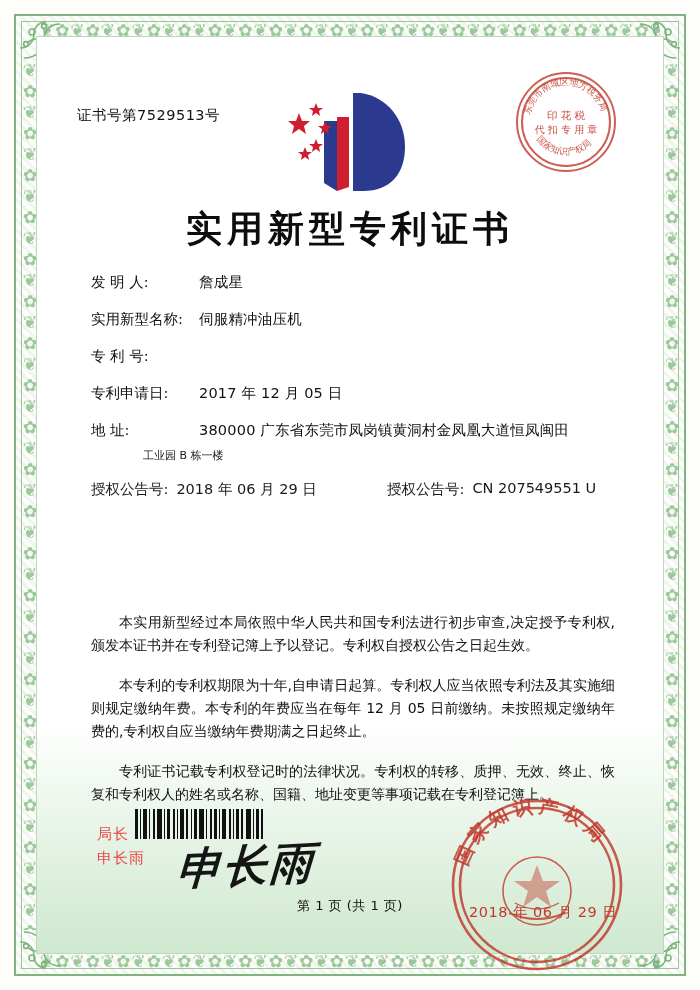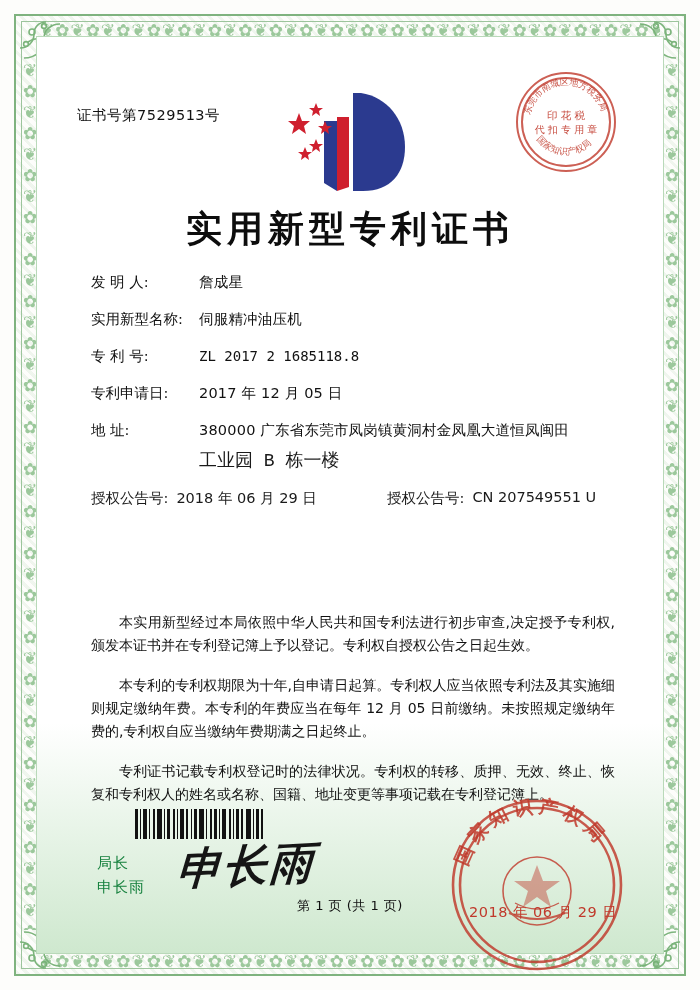--- a/index.html
+++ b/index.html
@@ -143,25 +143,24 @@
     color: #111;
     white-space: nowrap;
   }
   .fvalue {
     flex: 1 1 auto;
     color: #111;
     letter-spacing: .2px;
   }
   .fvalue.mono { font-family: "DejaVu Sans Mono", "Liberation Mono", monospace; letter-spacing: 0px; font-size: 14px;}
   .addr-second {
-    margin-left: 108px;
-    font-size: 18px;
+    margin-left: 52px;
+    font-size: 11px;
     margin-top: -10px;
     margin-bottom: 17px;
-    font-family: Liberation Mono, monospace;
   }
   .two-col {
     display: flex;
     font-size: 14.5px;
     margin-bottom: 14px;
   }
   .two-col .col {
     display: flex;
     align-items: flex-start;
   }
@@ -196,25 +195,25 @@
   .barcode i {
     display: block;
     background: #111;
     height: 100%;
   }
 
   
   .director {
     position: absolute;
     left: 60px;
-    top: 814px;
+    top: 785px;
     font-size: 15px;
     line-height: 1.62;
     letter-spacing: 1px;
-    color: #15803d;
+    color: #ef4444;
   }
   .signature {
     position: absolute;
     left: 140px;
     top: 800px;
     font-family: "DejaVu Serif", "Liberation Serif", serif;
     font-size: 44px;
     font-weight: 700;
     font-style: italic;
     color: #151515;
@@ -365,21 +364,20 @@
         <div class="fvalue">詹成星</div>
       </div>
 
       <div class="frow">
         <div class="flabel">实用新型名称:</div>
         <div class="fvalue">伺服精冲油压机</div>
       </div>
 
       <div class="frow">
         <div class="flabel">专 利 号:</div>
-        <div class="fvalue mono">ZL 2017 2 1685118.8</div>
       </div>
 
       <div class="frow">
         <div class="flabel">专利申请日:</div>
         <div class="fvalue">2017 年 12 月 05 日</div>
       </div>
 
 
       <div class="frow">
         <div class="flabel">地 址:</div>

